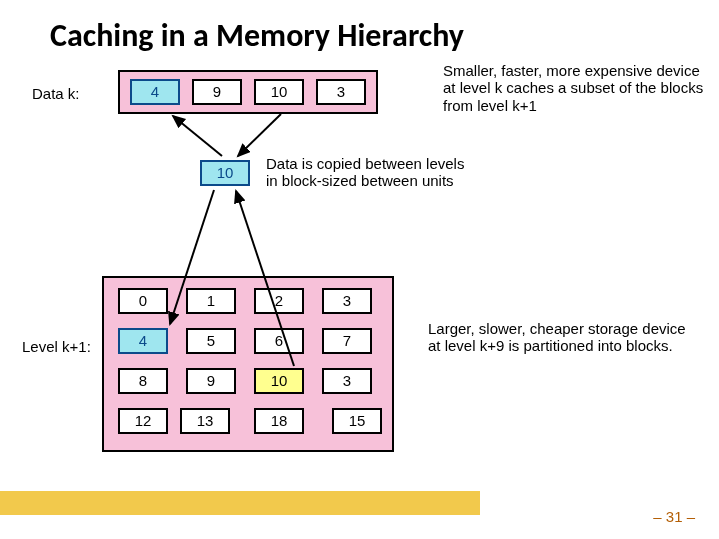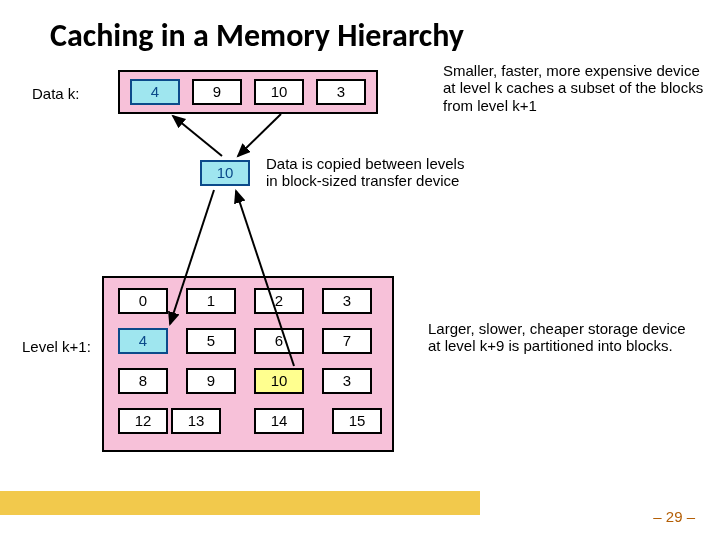--- a/index.html
+++ b/index.html
@@ -111,21 +111,21 @@
 </style>
 </head>
 <body>
 
 <div class="title">Caching in a Memory Hierarchy</div>
 
 <div class="label-k">Data k:</div>
 <div class="label-k1">Level k+1:</div>
 
 <div class="desc-k">Smaller, faster, more expensive device at level k caches a subset of the blocks from level k+1</div>
-<div class="desc-copy">Data is copied between levels in block-sized transfer device</div>
+<div class="desc-copy">Data is copied between levels in block-sized between units</div>
 <div class="desc-k1">Larger, slower, cheaper storage device at level k+9 is partitioned into blocks.</div>
 
 <div class="pinkbox k"></div>
 <div id="k-cells">
     <div class="cell cyan" style="left: 130px; top: 79px;">4</div>
     <div class="cell white" style="left: 192px; top: 79px;">9</div>
     <div class="cell white" style="left: 254px; top: 79px;">10</div>
     <div class="cell white" style="left: 316px; top: 79px;">3</div>
   </div>
 
@@ -139,35 +139,35 @@
     <div class="cell white" style="left: 322px; top: 288px;">3</div>
     <div class="cell cyan" style="left: 118px; top: 328px;">4</div>
     <div class="cell white" style="left: 186px; top: 328px;">5</div>
     <div class="cell white" style="left: 254px; top: 328px;">6</div>
     <div class="cell white" style="left: 322px; top: 328px;">7</div>
     <div class="cell white" style="left: 118px; top: 368px;">8</div>
     <div class="cell white" style="left: 186px; top: 368px;">9</div>
     <div class="cell yellow" style="left: 254px; top: 368px;">10</div>
     <div class="cell white" style="left: 322px; top: 368px;">3</div>
     <div class="cell white" style="left: 118px; top: 408px; text-align: center;">12</div>
-    <div class="cell white" style="left: 171px; top: 408px;">13</div>
-    <div class="cell white" style="left: 254px; top: 408px;">14</div>
+    <div class="cell white" style="left: 180px; top: 408px;">13</div>
+    <div class="cell white" style="left: 254px; top: 408px;">18</div>
     <div class="cell white" style="left: 332px; top: 408px;">15</div>
   </div>
 
 <svg class="arrows">
   <defs>
     <marker id="ah" markerWidth="10" markerHeight="10" refX="6" refY="3" orient="auto">
       <path d="M0,0 L7,3 L0,6 Z" fill="#000"></path>
     </marker>
   </defs>
 
   <line x1="281" y1="114" x2="238" y2="156" stroke="#000" stroke-width="2" marker-end="url(#ah)"></line>
 
   <line x1="222" y1="156" x2="173" y2="116" stroke="#000" stroke-width="2" marker-end="url(#ah)"></line>
 
   <line x1="214" y1="190" x2="170" y2="324" stroke="#000" stroke-width="2" marker-end="url(#ah)"></line>
 
   <line x1="294" y1="366" x2="236" y2="191" stroke="#000" stroke-width="2" marker-end="url(#ah)"></line>
 </svg>
 
 <div class="footer-band"></div>
-<div class="page-num">– 29 –</div>
+<div class="page-num">– 31 –</div>
 
 </body></html>

